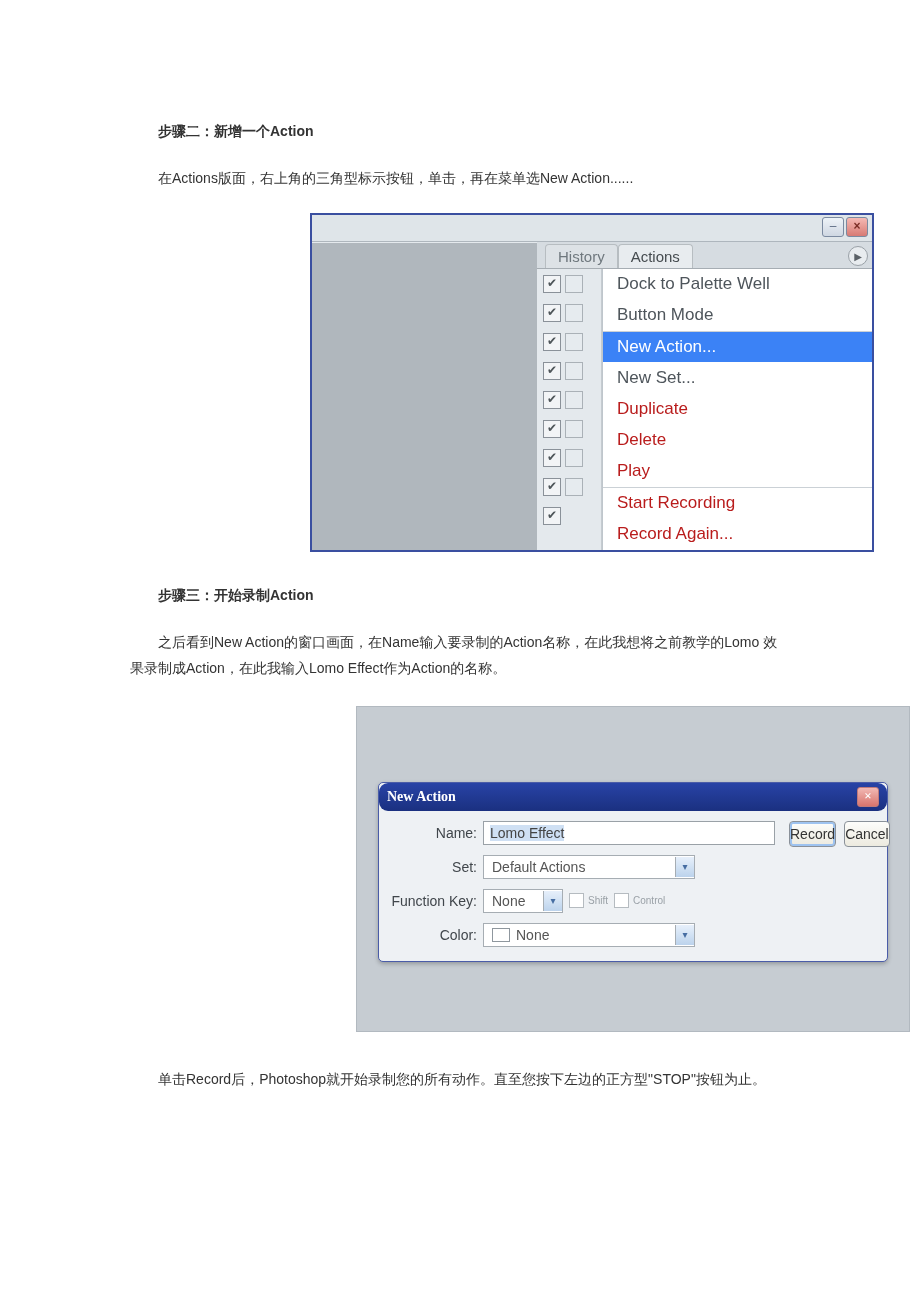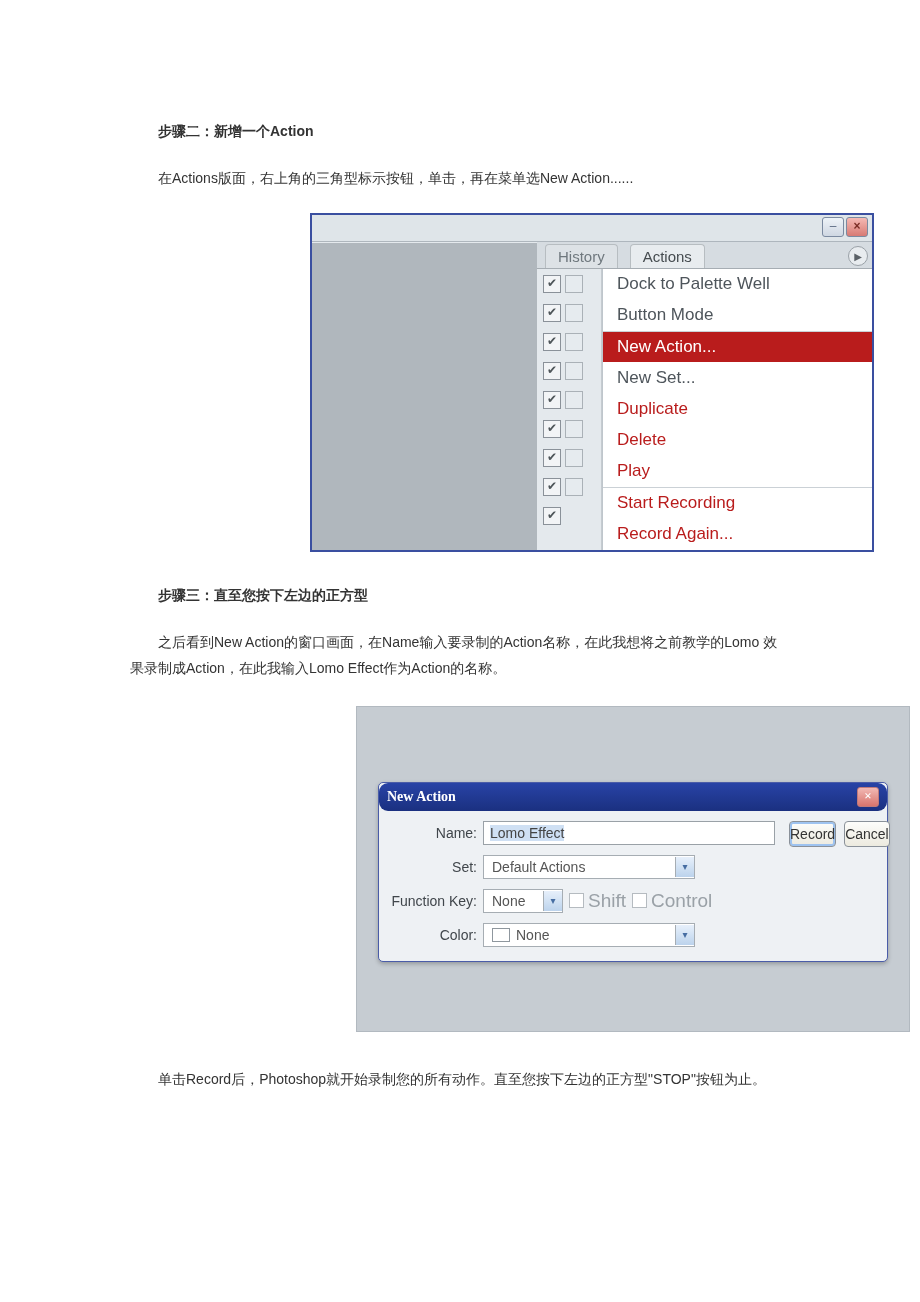--- a/index.html
+++ b/index.html
@@ -85,21 +85,21 @@
   }
   .tab {
     padding: 3px 12px 3px 12px;
     font-size: 15px;
     color: #6f787e;
     border: 1px solid #b7bdc1;
     border-bottom: none;
     border-top-left-radius: 4px;
     border-top-right-radius: 4px;
     background: #dde2e6;
-    margin-right: 12px;
+    margin-right: 0;
   }
   .tab.active {
     background: #e8ecef;
     color: #454b4f;
   }
   .panel-opt {
     position: absolute;
     right: 4px;
     top: 4px;
     width: 18px;
@@ -155,21 +155,21 @@
     color: #b91c1c;
     border-bottom: 1px solid #fff;
   }
   .mitem.group-sep {
     border-top: 1px solid #cbd1d6;
   }
   .mitem.enabled {
     color: #4e555b;
   }
   .mitem.sel {
-    background: #b91c1c;
+    background: #3b82f6;
     color: #fff;
   }
   
   .fig2 {
     width: 510px;
     margin: 24px 0 34px 226px;
     background: #c6ccd2;
     padding: 76px 22px 70px 22px;
     box-shadow: inset 0 0 0 1px #b2b9c0;
   }
@@ -259,21 +259,21 @@
     height: 20px;
     border-left: 1px solid #a6adb3;
     background: linear-gradient(#e7f0fb,#bcd3ec);
     display: flex;
     align-items: center;
     justify-content: center;
     color: #466da2;
     font-size: 10px;
   }
   .mini {
-    font-size: 19px;
+    font-size: 10px;
     color: #9aa1a7;
     display: flex;
     align-items: center;
     gap: 4px;
   }
   .mini .cb {
     width: 13px;
     height: 13px;
     border: 1px solid #b5bbc0;
     background: #fff;
@@ -375,21 +375,21 @@
           <div class="mitem">Duplicate</div>
           <div class="mitem">Delete</div>
           <div class="mitem">Play</div>
           <div class="mitem group-sep">Start Recording</div>
           <div class="mitem">Record Again...</div>
         </div>
       </div>
     </div>
   </div>
 
-  <p class="step">步骤三：直至您按下左边的正方型</p>
+  <p class="step">步骤三：开始录制Action</p>
 
   <p>之后看到New Action的窗口画面，在Name输入要录制的Action名称，在此我想将之前教学的Lomo 效果录制成Action，在此我输入Lomo Effect作为Action的名称。</p>
 
   <div class="fig2">
     <div class="dlg">
       <div class="dlg-title">
         <span>New Action</span>
         <div class="closex">×</div>
       </div>
       <div class="dlg-body">

